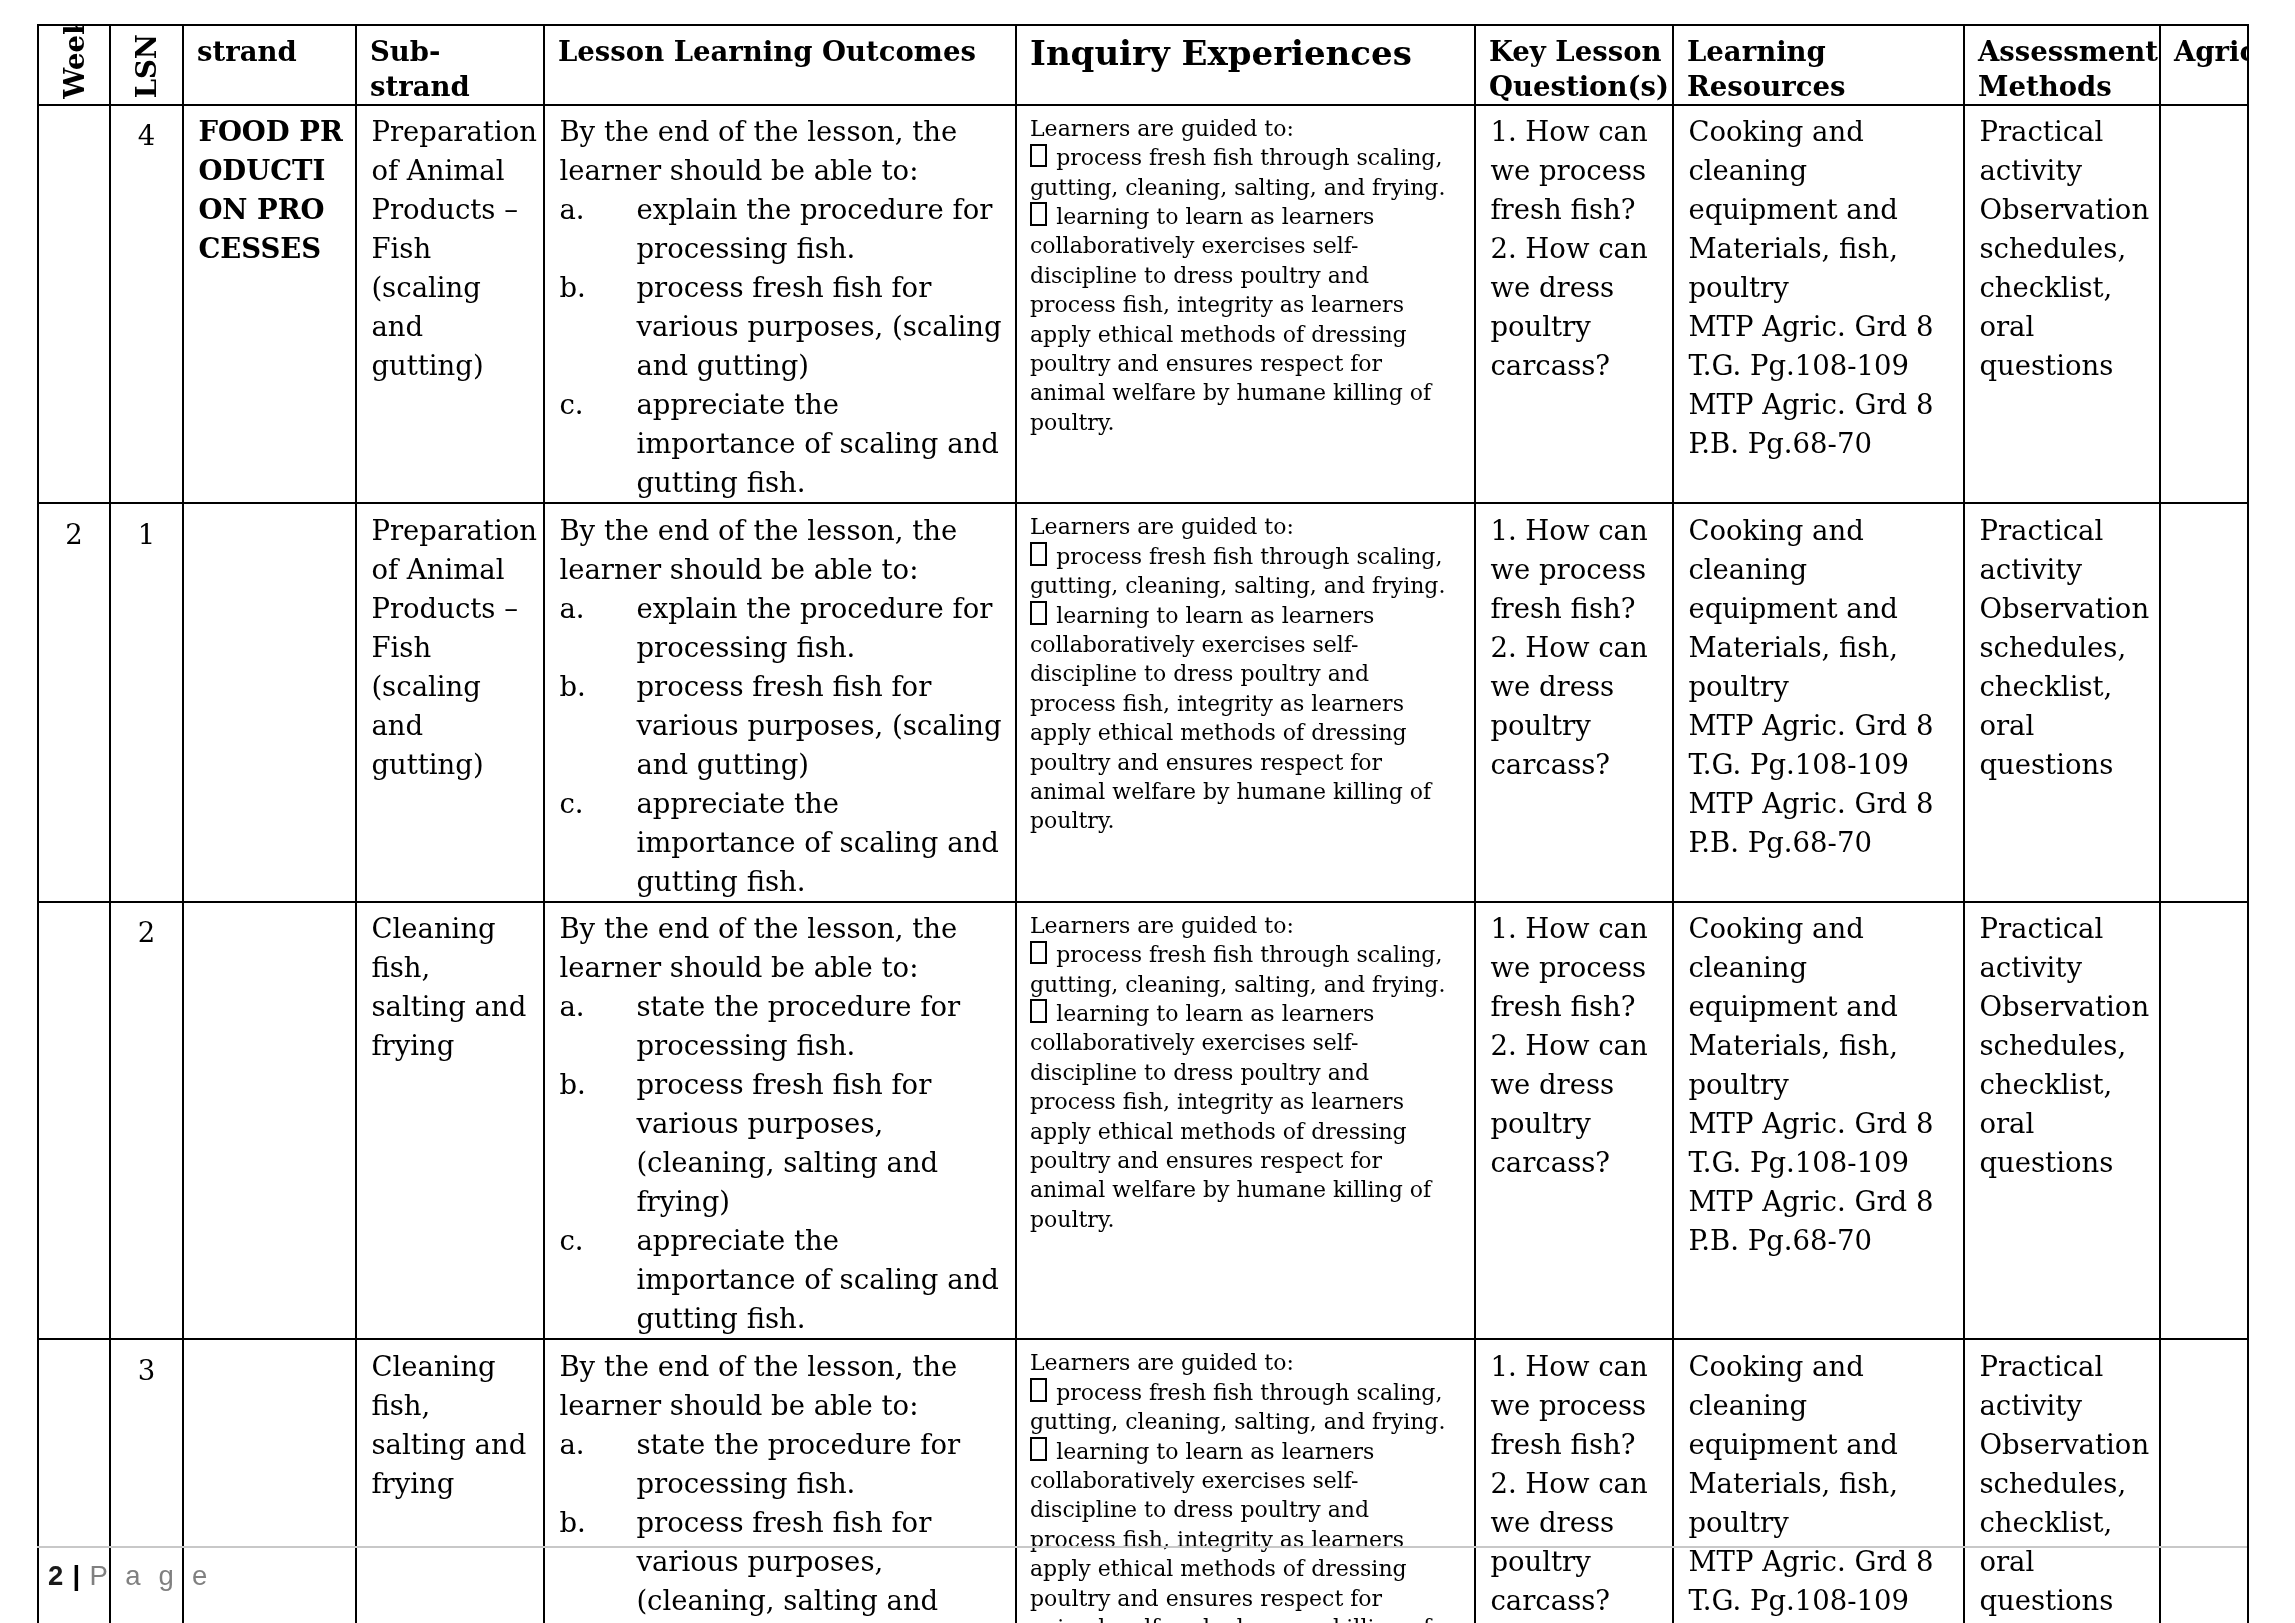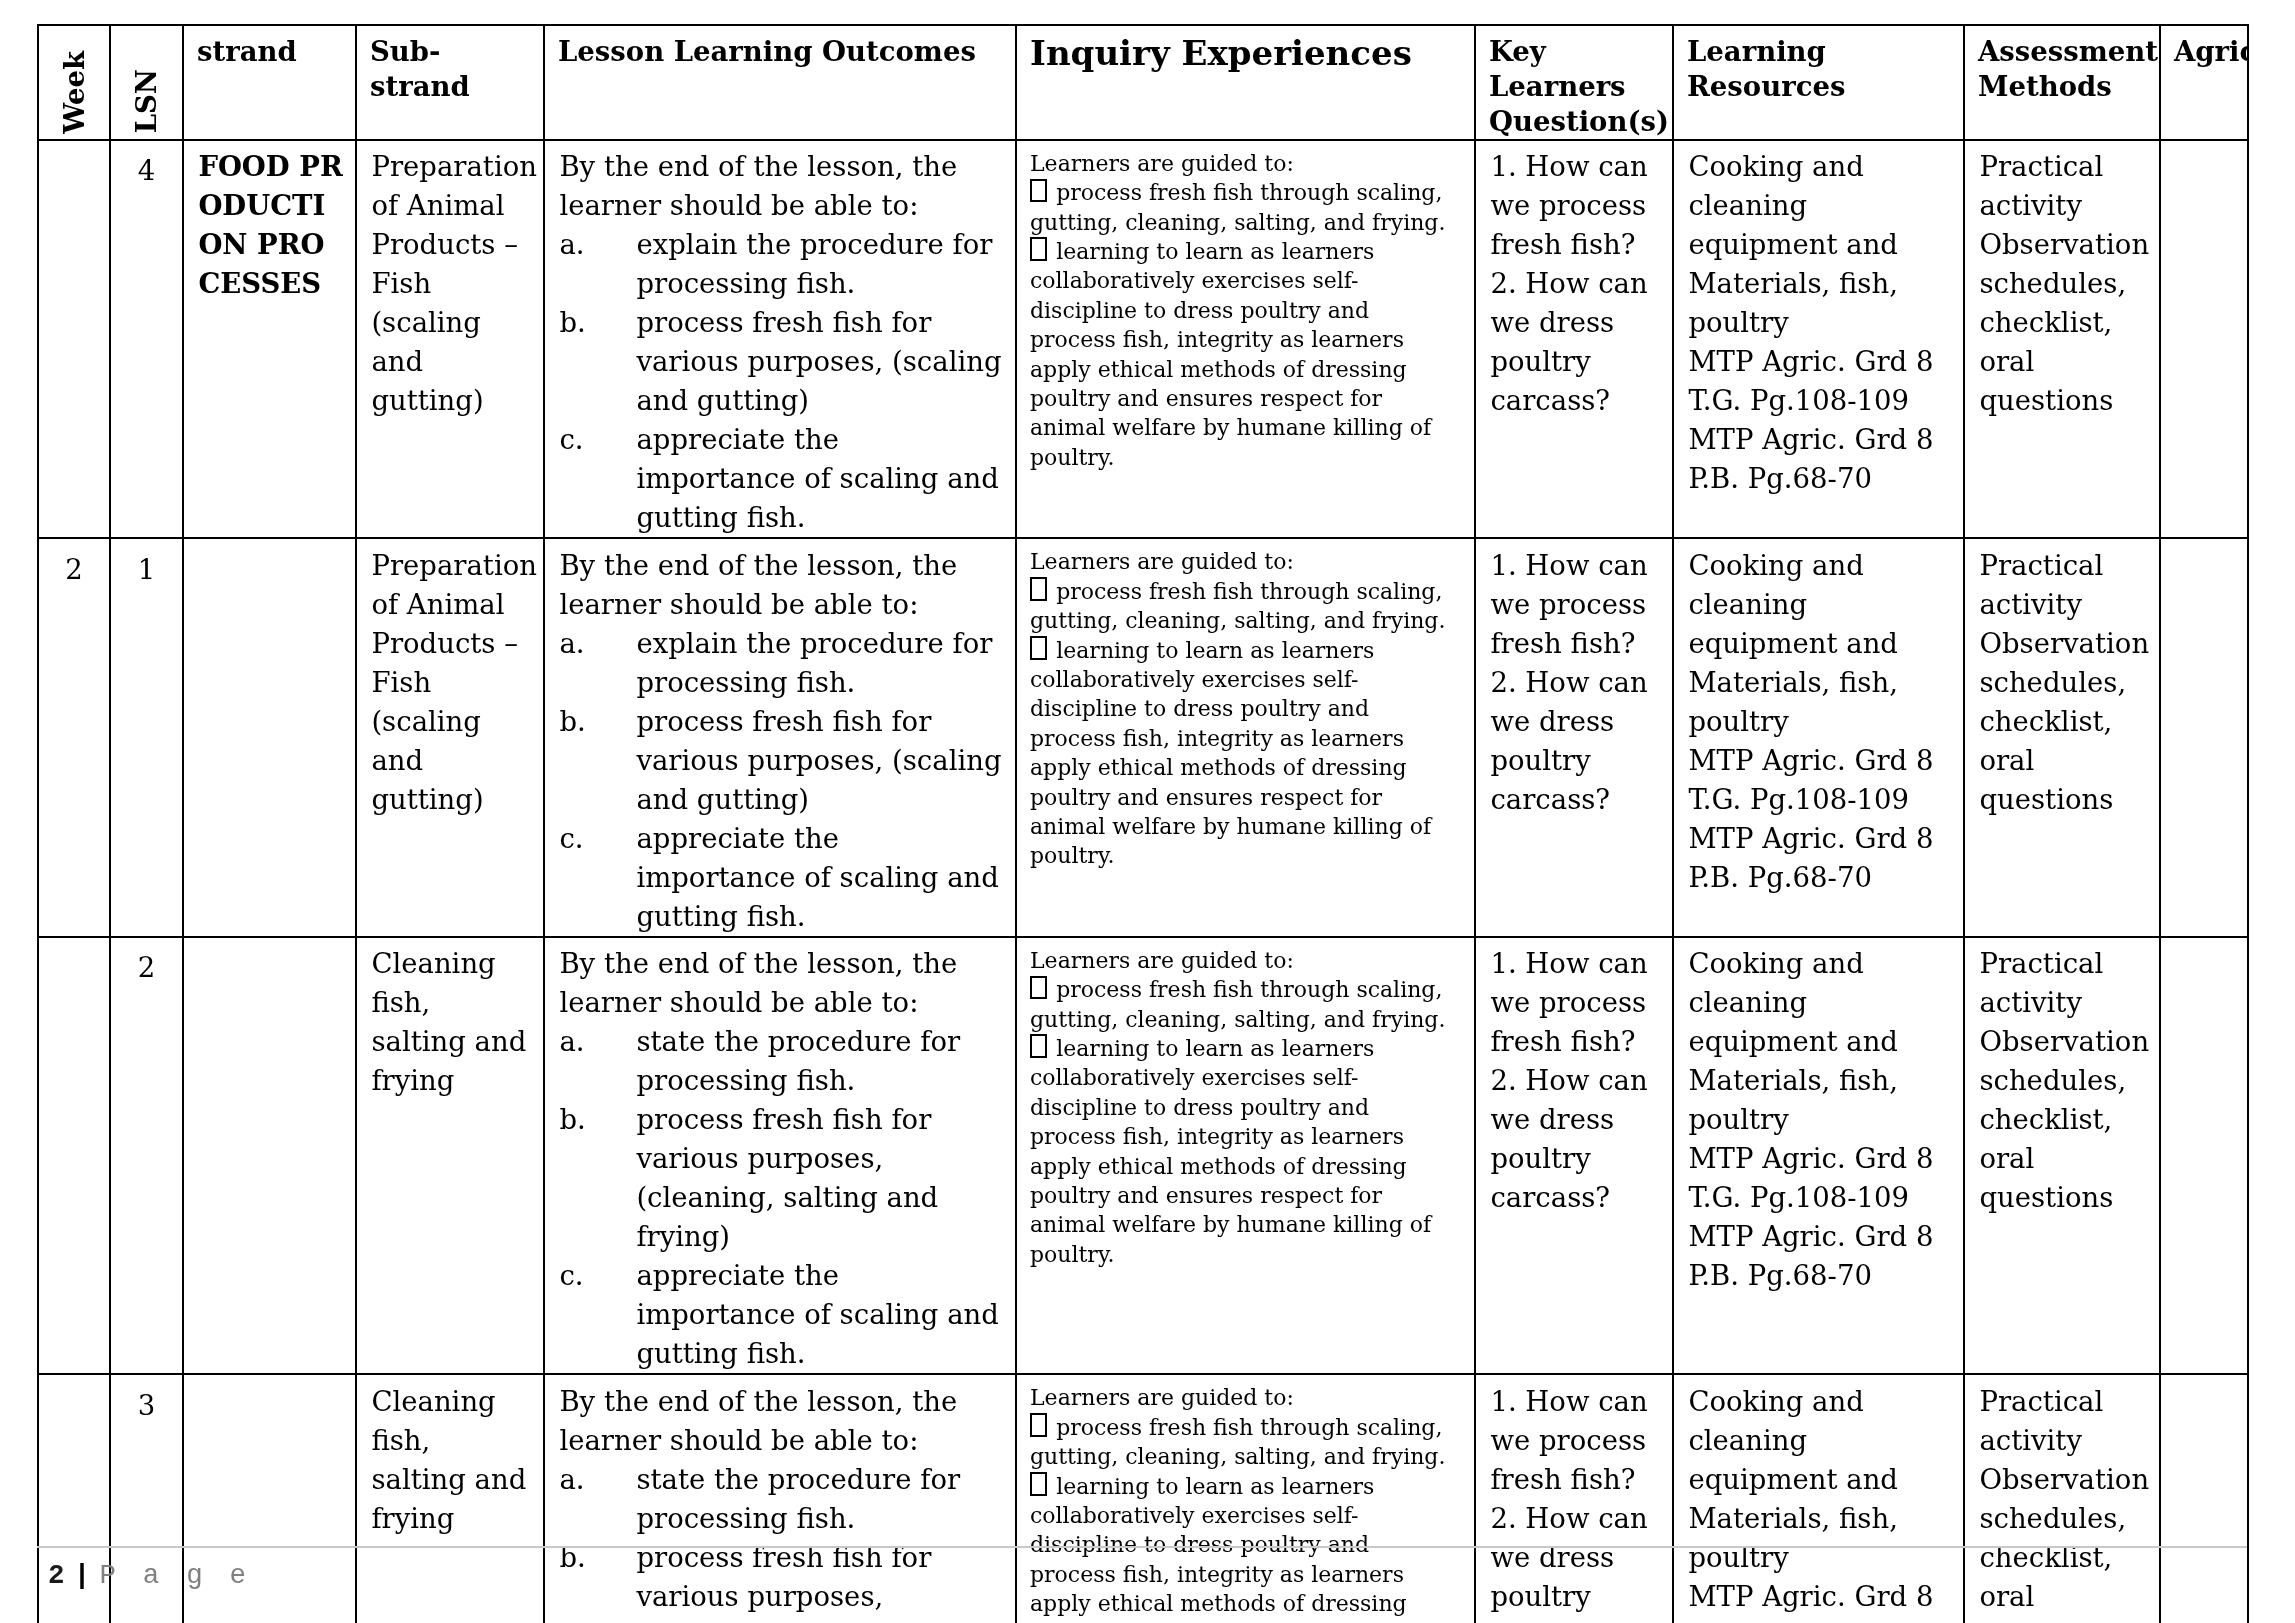--- a/index.html
+++ b/index.html
@@ -30,21 +30,21 @@
   .c-week,.c-lsn{text-align:center;padding-left:2.6px;padding-right:2.6px;padding-top:10.5px;}
   .c-strand{font-weight:bold;word-break:break-all;}
   .oitem{display:flex;}
   .olabel{flex:0 0 77px;}
   .otext{flex:1;}
   .c-le{font-size:22px;line-height:29.4px;padding:7.9px 19.6px 0 13px;}
   .tofu{display:inline-block;width:13px;height:19.6px;border:2px solid #000;
         margin-right:9.2px;vertical-align:-2px;}
   .footer-rule{position:absolute;left:37px;top:1546px;width:2210px;height:2px;}
   .footer{position:absolute;left:48px;top:1559px;
-          font-family:Liberation Mono, monospace;font-size:27.5px;line-height:33px;}
+          font-family:Liberation Sans, sans-serif;font-size:27.5px;line-height:33px;}
   .footer .num{font-weight:bold;}
   .footer .sep{font-weight:bold;padding:0 9.2px;}
   .footer .lbl{letter-spacing:5.2px;}
 </style>
 </head>
 <body>
 
 <div class="sheet">
 <table>
   <colgroup>
@@ -64,21 +64,21 @@
       <th class="h-vert">
             <span class="vtxt">Week</span>
           </th>
       <th class="h-vert">
             <span class="vtxt">LSN</span>
           </th>
       <th>strand</th>
       <th>Sub-strand</th>
       <th>Lesson Learning Outcomes</th>
       <th class="h-le">Inquiry Experiences</th>
-      <th>Key Learners Question(s)</th>
+      <th>Key Lesson Question(s)</th>
       <th>Learning Resources</th>
       <th>Assessment Methods</th>
       <th>Agric</th>
     </tr>
   </thead>
   <tbody>
 
     <tr class="r0">
       <td class="c-week"></td>
       <td class="c-lsn">4</td>

